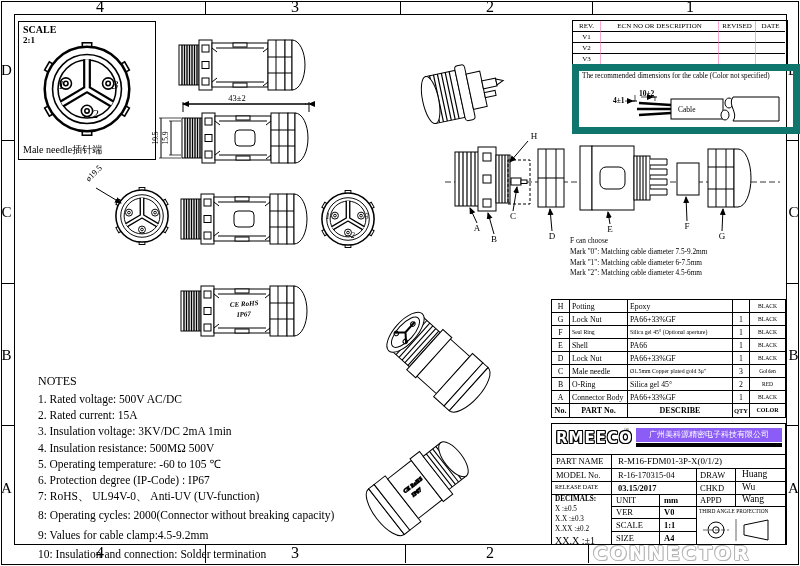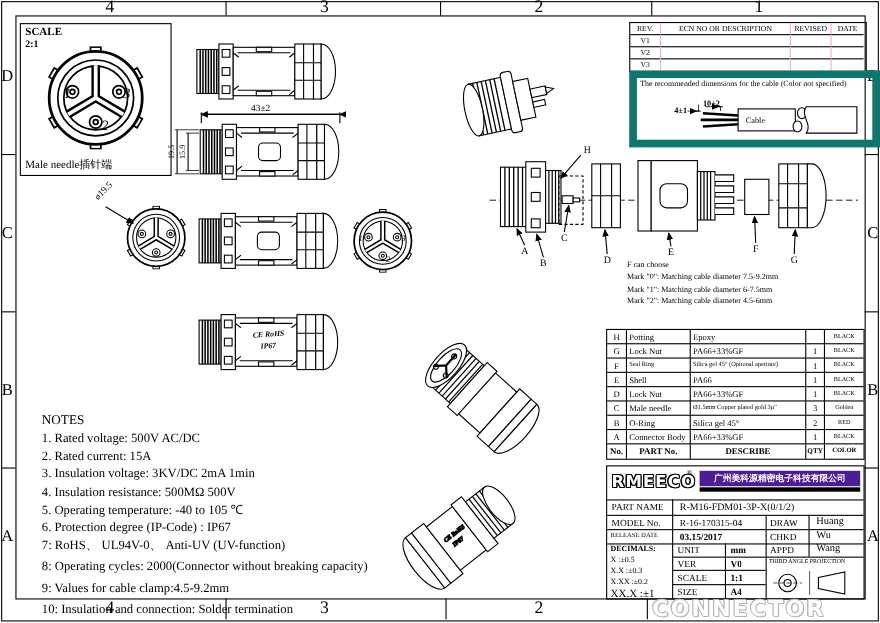--- a/index.html
+++ b/index.html
@@ -46,22 +46,22 @@
   #parts-table .hd{font-weight:bold;font-size:8px;text-align:center;}
   
   #title-block{left:551px;top:423px;width:233px;height:120px;border:1px solid #000;}
   #title-block .cell{position:absolute;overflow:hidden;white-space:nowrap;}
   .lbl{font-size:8.5px;}
   .val{font-size:8.5px;}
   #logo-text{position:absolute;left:4px;top:5px;font-family:"DejaVu Sans",sans-serif;
     font-size:15px;font-weight:bold;letter-spacing:1px;color:#fff;
     text-shadow:-1px 0 #000,1px 0 #000,0 -1px #000,0 1px #000,-1px -1px #000,1px 1px #000,-1px 1px #000,1px -1px #000;}
   #logo-reg{position:absolute;left:72px;top:2px;font-size:7px;}
-  #company-strip{position:absolute;left:84px;top:4px;width:146px;height:14px;background:#4c1d95;
-    color:#fff;font-size:8px;font-weight:bold;line-height:14px;text-align:center;overflow:hidden;}
+  #company-strip{position:absolute;left:84px;top:4px;width:146px;height:14px;background:#8b5cf6;
+    color:#fff;font-size:8px;font-weight:normal;line-height:14px;text-align:center;overflow:hidden;}
   #company-strip2{position:absolute;left:84px;top:19px;width:146px;height:4px;background:#000;}
   .pre{white-space:pre;}
   
   #watermark{left:593px;top:541px;font-family:"DejaVu Sans",sans-serif;font-size:20px;
     font-weight:bold;letter-spacing:2px;color:#fff;
     text-shadow:-1px 0 #b5b5b5,1px 0 #b5b5b5,0 -1px #b5b5b5,0 1px #b5b5b5,-1px -1px #b5b5b5,1px 1px #b5b5b5;}
 </style>
 </head>
 <body>
 
@@ -305,21 +305,21 @@
     <path d="M152,6 h46 v24 h-46 c6,-8 -6,-16 0,-24 z" fill="#fff" stroke="#000"></path>
   </svg>
 </div>
 
 <div class="abs" id="notes">
   <div class="nt">NOTES</div>
   <div class="ni">1. Rated voltage: 500V AC/DC</div>
   <div class="ni">2. Rated current: 15A</div>
   <div class="ni">3. Insulation voltage: 3KV/DC 2mA 1min</div>
   <div class="ni">4. Insulation resistance: 500MΩ 500V</div>
-  <div class="ni">5. Operating temperature: -40 to 105 ℃</div>
+  <div class="ni">5. Operating temperature: -60 to 105 ℃</div>
   <div class="ni">6. Protection degree (IP-Code) : IP67</div>
   <div class="ni">7: RoHS、 UL94V-0、 Anti-UV (UV-function)</div>
   <div class="ni sp">8: Operating cycles: 2000(Connector without breaking capacity)</div>
   <div class="ni sp">9: Values for cable clamp:4.5-9.2mm</div>
   <div class="ni sp">10: Insulation and connection: Solder termination</div>
 </div>
 
 <svg class="abs" style="left:374px;top:296px;" width="118" height="122">
   <g transform="rotate(42 59 61)" fill="#fff" stroke="#000">
     <rect x="26" y="38" width="22" height="46"></rect>

